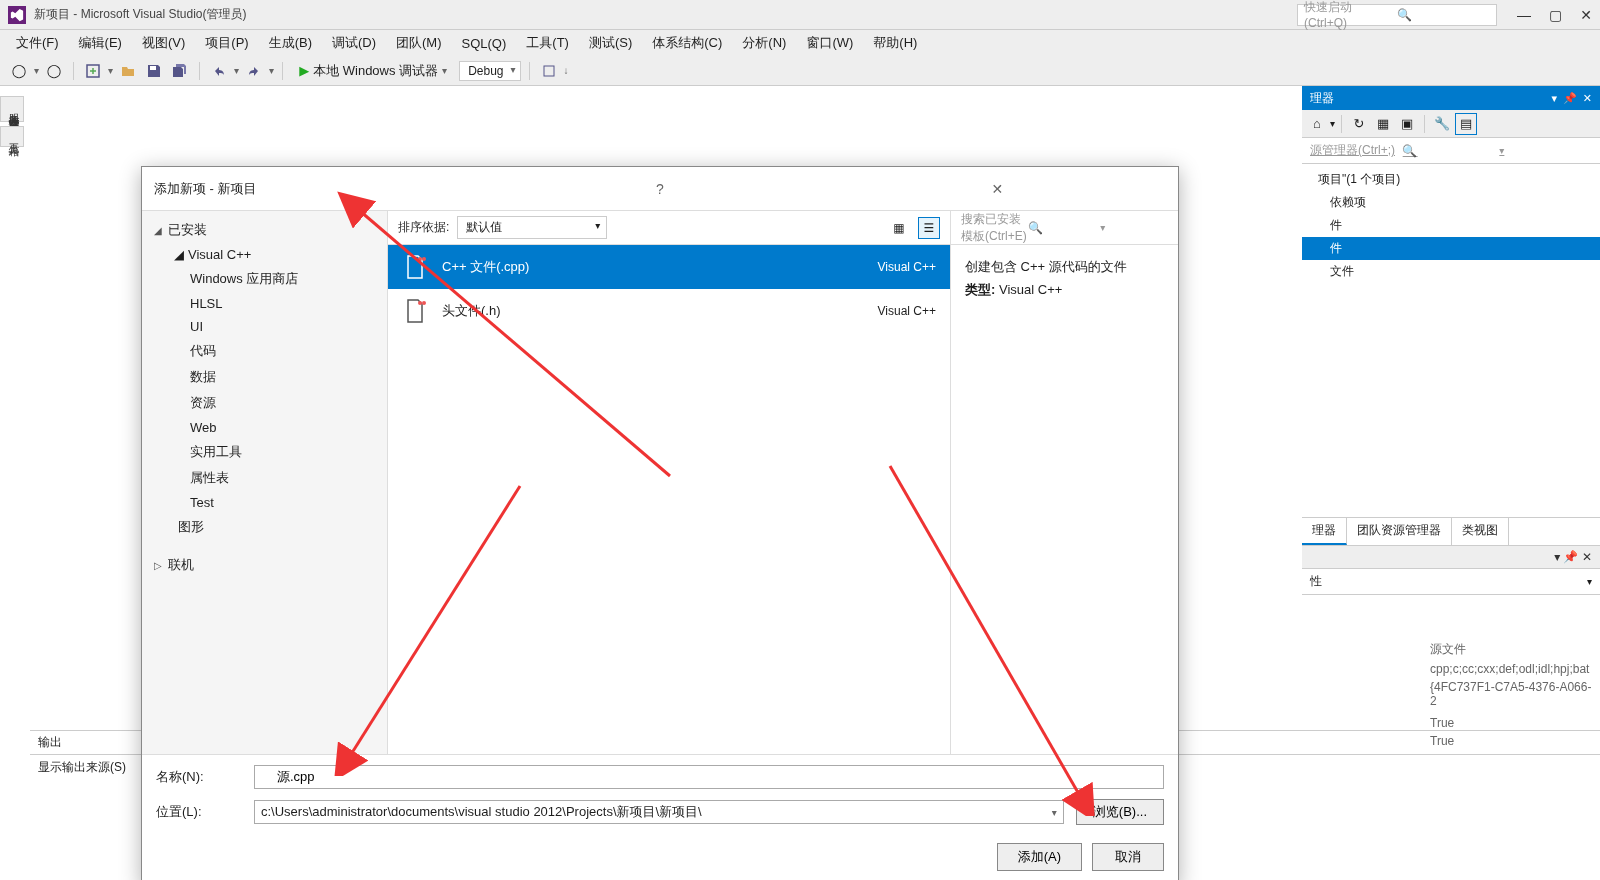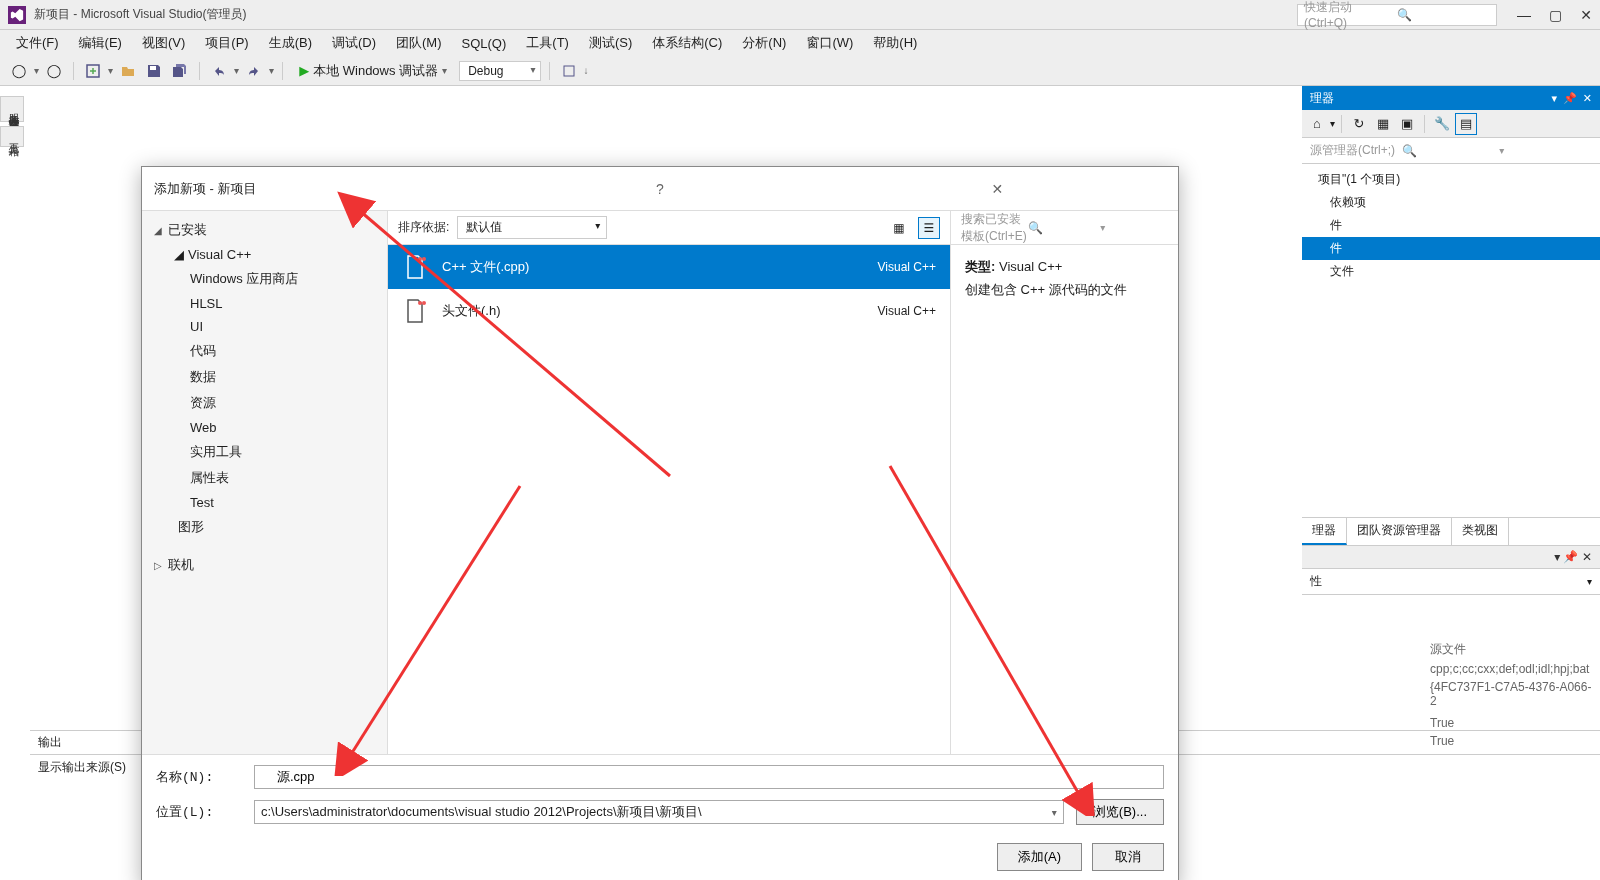--- a/index.html
+++ b/index.html
@@ -17,42 +17,42 @@
 
 
 .menubar { height: 26px; background: #eee; display: flex; align-items: center; padding: 0 8px; gap: 4px; font-size: 13px; }
 .menubar span { padding: 2px 8px; cursor: pointer; }
 
 
 .toolbar { height: 30px; background: #eee; display: flex; align-items: center; padding: 0 8px; gap: 4px; border-bottom: 1px solid #ccc; }
 .tb-btn { width: 22px; height: 22px; display: inline-flex; align-items: center; justify-content: center; cursor: pointer; }
 .tb-sep { width: 1px; height: 18px; background: #ccc; margin: 0 4px; }
 .tb-text-btn { padding: 2px 8px; display: flex; align-items: center; gap: 4px; cursor: pointer; }
-.dropdown-debug { border: 1px solid #ccc; padding: 2px 36px 2px 8px; background: #fff; position: relative; font-size: 12px; }
+.dropdown-debug { border: 1px solid #ccc; padding: 2px 16px 2px 8px; background: #fff; position: relative; font-size: 12px; }
 .dropdown-debug::after { content: "▾"; position: absolute; right: 4px; top: 2px; font-size: 10px; color: #666; }
 
 
 .main-area { position: relative; height: 824px; background: #fff; }
 
 
 .left-tabs { position: absolute; left: 0; top: 0; width: 24px; display: flex; flex-direction: column; gap: 4px; padding-top: 10px; }
 .vtab { writing-mode: vertical-rl; text-orientation: upright; background: #eee; border: 1px solid #ccc; padding: 8px 2px; font-size: 11px; color: #333; cursor: pointer; letter-spacing: 1px; }
 
 
 .output-panel { position: absolute; left: 30px; right: 0; bottom: 110px; height: 70px; border-top: 1px solid #ccc; background: #fff; }
 .output-panel .hdr { height: 24px; border-bottom: 1px solid #ccc; display: flex; align-items: center; padding: 0 8px; font-size: 12px; }
 .output-panel .sub { height: 24px; display: flex; align-items: center; padding: 2px 8px; font-size: 12px; gap: 8px; }
 
 
 .right-panel { position: absolute; right: 0; top: 0; width: 298px; height: 100%; }
 .panel-hdr { height: 24px; background: #007acc; color: #fff; display: flex; align-items: center; padding: 0 8px; font-size: 12px; justify-content: space-between; }
 .panel-hdr .hdr-icons { display: flex; gap: 6px; font-size: 11px; }
 .panel-tools { height: 28px; background: #eee; border-bottom: 1px solid #ccc; display: flex; align-items: center; padding: 0 4px; gap: 2px; }
 .panel-search { height: 26px; border-bottom: 1px solid #ccc; display: flex; align-items: center; padding: 0 8px; font-size: 12px; color: #999; }
-.panel-search span { flex: 1; }
+.panel-search span { flex: 1; text-decoration: underline; }
 .tree-area { padding: 4px 0; font-size: 12px; }
 .tree-item { padding: 3px 8px 3px 16px; cursor: pointer; }
 .tree-item.selected { background: #007acc; color: #fff; }
 .panel-tabs { display: flex; font-size: 12px; border-top: 1px solid #ccc; }
 .panel-tabs span { padding: 4px 10px; border-right: 1px solid #ccc; cursor: pointer; }
 .panel-tabs span.active { background: #fff; border-bottom: 2px solid #007acc; }
 
 
 .prop-panel { margin-top: 0; }
 .prop-hdr { height: 24px; background: #eee; border-top: 1px solid #ccc; border-bottom: 1px solid #ccc; display: flex; align-items: center; justify-content: space-between; padding: 0 8px; font-size: 12px; }
@@ -84,21 +84,21 @@
 .tpl-row.selected { background: #007acc; color: #fff; }
 .tpl-icon { width: 26px; height: 26px; position: relative; }
 .tpl-name { flex: 1; }
 .tpl-lang { font-size: 12px; }
 .dlg-right { width: 228px; border-left: 1px solid #ddd; display: flex; flex-direction: column; }
 .dlg-search { height: 34px; border-bottom: 1px solid #ddd; display: flex; align-items: center; padding: 0 10px; font-size: 12px; color: #999; }
 .dlg-search span { flex: 1; }
 .dlg-info { padding: 10px 14px; font-size: 13px; line-height: 1.8; }
 .dlg-bottom { border-top: 1px solid #ddd; padding: 10px 14px; display: flex; flex-direction: column; gap: 10px; }
 .dlg-field-row { display: flex; align-items: center; gap: 12px; }
-.dlg-field-row label { width: 86px; font-size: 13px; font-family: Liberation Mono, monospace; }
+.dlg-field-row label { width: 86px; font-size: 13px; }
 .dlg-field-row input { flex: 1; height: 24px; border: 1px solid #aaa; padding: 0 22px; font-size: 13px; }
 .dlg-field-row .combo { flex: 1; height: 24px; border: 1px solid #aaa; padding: 0 22px 0 6px; font-size: 13px; display: flex; align-items: center; position: relative; background: #fff; }
 .dlg-field-row .combo::after { content: "▾"; position: absolute; right: 6px; font-size: 10px; color: #666; }
 .browse-btn { padding: 3px 16px; border: 1px solid #888; background: #eee; cursor: pointer; font-size: 13px; }
 .dlg-buttons { display: flex; justify-content: flex-end; gap: 10px; padding: 8px 14px 14px; }
 .dlg-btn { padding: 4px 20px; border: 1px solid #888; background: #eee; cursor: pointer; font-size: 13px; min-width: 72px; text-align: center; }
 
 
 .arrow-svg { position: absolute; pointer-events: none; z-index: 200; }
 </style>
@@ -363,22 +363,22 @@
             </div>
           </div>
       </div>
       <div class="dlg-right">
         <div class="dlg-search">
           <span>搜索已安装模板(Ctrl+E)</span>
           <span>🔍</span>
           <span style="font-size:10px;margin-left:4px;">▾</span>
         </div>
         <div class="dlg-info">
+          <div>创建包含 C++ 源代码的文件</div>
           <div><span style="font-weight:bold;">类型:</span> <span>Visual C++</span></div>
-          <div>创建包含 C++ 源代码的文件</div>
         </div>
       </div>
     </div>
     <div class="dlg-bottom">
       <div class="dlg-field-row">
         <label>名称(N):</label>
         <input type="text" value="源.cpp" style="">
       </div>
       <div class="dlg-field-row">
         <label>位置(L):</label>

